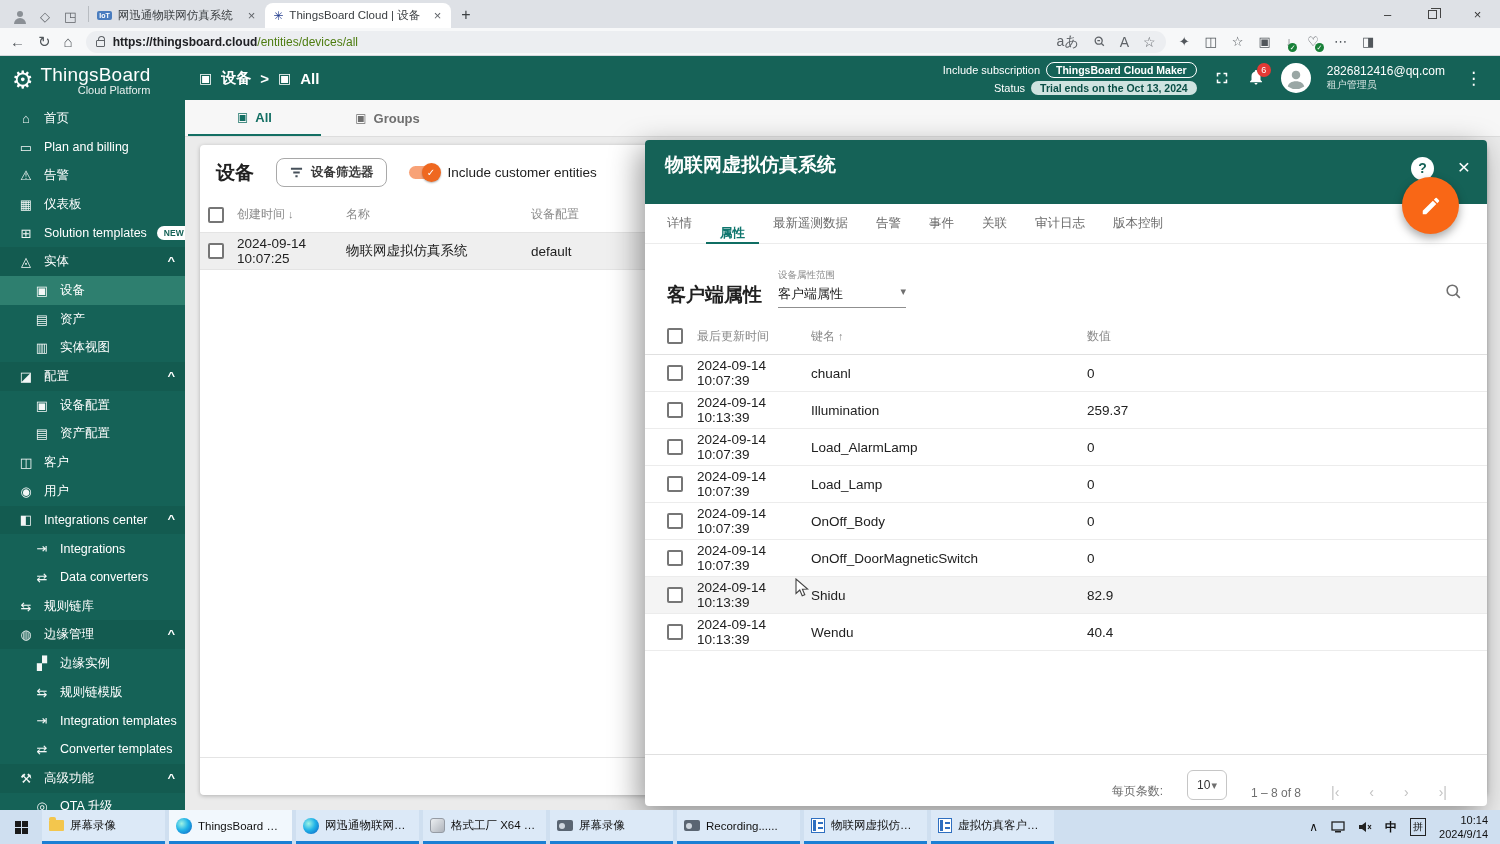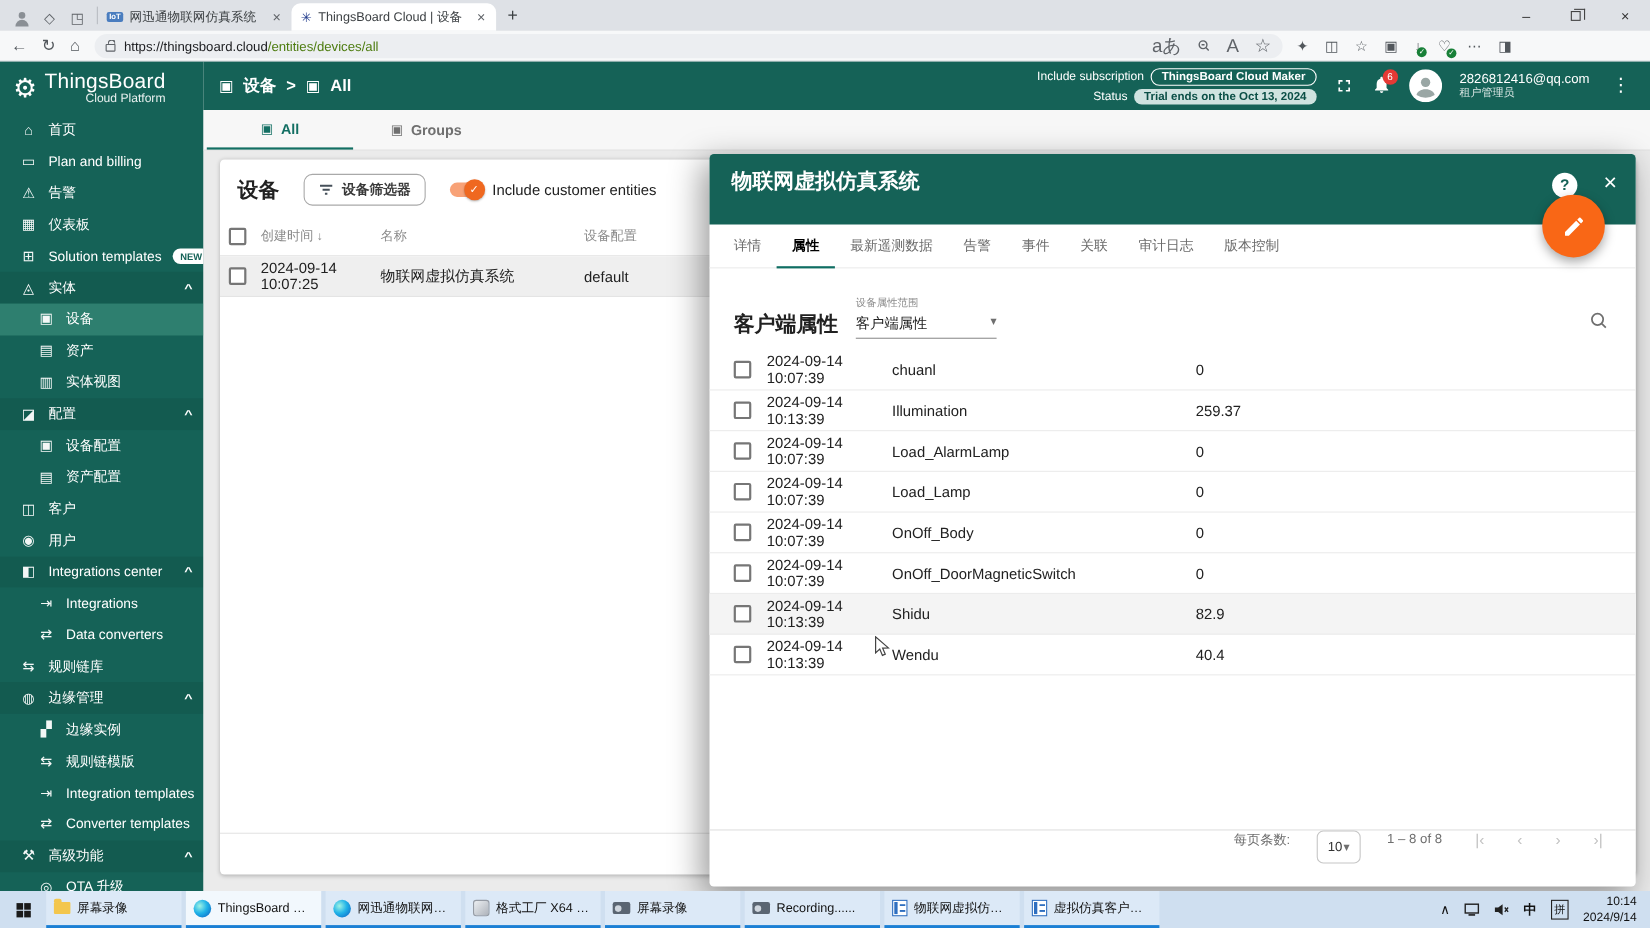--- a/index.html
+++ b/index.html
@@ -25,23 +25,23 @@
   .win-btns > div { width:45px; display:flex; align-items:center; justify-content:center; color:#333; font-size:13px; }
   .restore { width:9px; height:9px; border:1px solid #444; position:relative; background:#dee1e6; }
   .restore::before { content:""; position:absolute; left:2px; top:-3px; width:9px; height:9px; border:1px solid #444; border-left:none; border-bottom:none; }
 
   #toolbar { position:absolute; left:0; top:28px; width:1500px; height:28px; background:#f7f8f9; border-bottom:1px solid #d5d8dc; display:flex; align-items:center; padding:0 10px; gap:13px; }
   .nav-ic { color:#52575c; font-size:15px; line-height:1; }
   .addr { flex:1; max-width:1080px; height:22px; background:#eceef1; border-radius:11px; display:flex; align-items:center; padding:0 10px; gap:8px; }
   .lock { width:9px; height:7px; border:1px solid #5f6368; border-radius:1px; position:relative; margin-top:3px; flex:0 0 auto; }
   .lock::before { content:""; position:absolute; top:-5px; left:1px; width:5px; height:4px; border:1.5px solid #5f6368; border-bottom:none; border-radius:4px 4px 0 0; }
   .url { font-size:12px; white-space:nowrap; overflow:hidden; }
-  .url .host { color:#202124; font-weight:normal; }
+  .url .host { color:#202124; font-weight:bold; }
   .url .path { color:#4d7c0f; }
-  .addr-right { margin-left:auto; display:flex; gap:14px; align-items:center; color:#5f6368; font-size:17px; }
+  .addr-right { margin-left:auto; display:flex; gap:14px; align-items:center; color:#5f6368; font-size:14px; }
   .chrome-ics { display:flex; gap:15px; align-items:center; color:#52575c; font-size:13px; }
   .gdot { position:relative; }
   .gdot::after { content:"✓"; position:absolute; right:-5px; bottom:-3px; width:9px; height:9px; background:#188038; color:#fff; font-size:7px; line-height:9px; text-align:center; border-radius:50%; }
 
   
   #sidebar { position:absolute; left:0; top:56px; width:185px; height:754px; background:#156257; overflow:hidden; color:#fff; }
   .logo { height:48px; display:flex; align-items:center; gap:7px; padding:0 12px; }
   .logo-g { font-size:24px; }
   .logo-t { font-size:19px; letter-spacing:.2px; }
   .logo-s { font-size:11px; opacity:.9; display:block; text-align:right; margin-top:-2px; }
@@ -98,37 +98,37 @@
   
   #drawer { position:absolute; left:645px; top:140px; width:842px; height:666px; background:#fff; border-radius:4px; box-shadow:-6px 8px 30px rgba(0,0,0,.4); }
   .d-head { height:64px; background:#156257; border-radius:4px 4px 0 0; color:#fff; padding:12px 20px 0 20px; position:relative; }
   .d-title { font-size:19px; font-weight:bold; }
   .d-sub { font-size:11.5px; margin-top:5px; opacity:.95; }
   .d-help { position:absolute; right:53px; top:17px; width:23px; height:23px; background:#fff; color:#156257; border-radius:50%; font-weight:bold; font-size:14px; text-align:center; line-height:23px; }
   .d-close { position:absolute; right:17px; top:15px; color:#fff; font-size:21px; }
   .fab { position:absolute; right:28px; top:37px; width:57px; height:57px; border-radius:50%; background:#f96716; display:flex; align-items:center; justify-content:center; box-shadow:0 4px 10px rgba(0,0,0,.35); z-index:5; }
   .d-tabs { height:40px; display:flex; align-items:flex-end; padding-left:8px; border-bottom:1px solid #ececec; }
   .dtab { padding:0 14px 11px 14px; font-size:12.5px; color:#6b6b6b; }
-  .dtab.sel { color:#000000; font-weight:bold; border-bottom:2px solid #0f6e63; margin-bottom:-1px; padding-bottom:10px; }
+  .dtab.sel { color:#0f766e; font-weight:bold; border-bottom:2px solid #0f6e63; margin-bottom:-1px; padding-bottom:0; }
   .attr-bar { display:flex; align-items:flex-end; padding:22px 24px 10px 22px; position:relative; }
   .attr-title { font-size:19px; font-weight:bold; margin-right:16px; }
   .scope { position:relative; width:128px; }
   .scope-lbl { font-size:9.5px; color:#8b8b8b; }
   .scope-val { font-size:13px; border-bottom:1px solid #8f8f8f; padding:3px 0 4px 0; display:flex; }
   .scope-val .car { margin-left:auto; color:#6f6f6f; font-size:11px; }
   .attr-search { margin-left:auto; padding-bottom:4px; }
   .ahr, .ar { display:flex; align-items:center; padding-left:22px; height:37px; border-bottom:1px solid #ececec; }
   .ahr { color:#8a8a8a; font-size:12px; border-bottom:1px solid #e0e0e0; }
   .ac0 { margin-right:14px; }
   .ac1 { width:114px; }
   .ac2 { width:276px; }
   .ac3 { flex:1; }
   .ar { font-size:13.5px; }
   .ar.hov { background:#f4f4f4; }
-  .d-pag { position:absolute; left:0; right:0; bottom:6px; height:46px; border-top:1px solid #e0e0e0; display:flex; align-items:flex-start; justify-content:flex-end; gap:24px; padding-right:30px; color:#6f6f6f; font-size:12px; }
+  .d-pag { position:absolute; left:0; right:0; bottom:6px; height:46px; border-top:1px solid #e0e0e0; display:flex; align-items:flex-end; justify-content:flex-end; gap:24px; padding-right:40px; color:#6f6f6f; font-size:12px; }
   .psel { border:1px solid #c6c6c6; border-radius:6px; width:40px; height:30px; display:flex; align-items:center; padding:0 9px; color:#333; }
   .psel .car { margin-left:auto; color:#6f6f6f; font-size:11px; }
   .pnav { display:flex; gap:30px; color:#c2c2c2; font-size:14px; margin-left:6px; }
 
   
   #taskbar { position:absolute; left:0; top:810px; width:1500px; height:34px; background:#cfdff0; display:flex; align-items:stretch; }
   .start { width:42px; display:flex; align-items:center; justify-content:center; }
   .winlogo { display:grid; grid-template-columns:6px 6px; grid-template-rows:6px 6px; gap:1px; }
   .winlogo div { background:#1a1a1a; }
   .titem { width:123px; margin-right:4px; background:#dce9f7; border-bottom:3px solid #1a7fd4; display:flex; align-items:center; gap:6px; padding:0 7px; font-size:11.5px; color:#111; }
@@ -441,20 +441,26 @@
         <span>客户端属性</span>
         <span class="car">▾</span>
       </span>
     </span>
     <span class="attr-search">
       <svg width="19" height="19" viewBox="0 0 24 24">
           <path fill="none" stroke="#6f6f6f" stroke-width="2" d="M10.5 4a6.5 6.5 0 1 1 0 13 6.5 6.5 0 0 1 0-13zm5.1 11.6L20 20"></path>
         </svg>
     </span>
   </div>
+  <div class="ahr">
+    <span class="cb ac0"></span>
+    <span class="ac1">最后更新时间</span>
+    <span class="ac2"><span>键名</span><span class="sortg">↑</span></span>
+    <span class="ac3">数值</span>
+  </div>
   <div class="ar">
     <span class="cb ac0"></span>
     <span class="ac1">2024-09-14 10:07:39</span>
     <span class="ac2">chuanl</span>
     <span class="ac3">0</span>
   </div>
   <div class="ar">
     <span class="cb ac0"></span>
     <span class="ac1">2024-09-14 10:13:39</span>
     <span class="ac2">Illumination</span>

